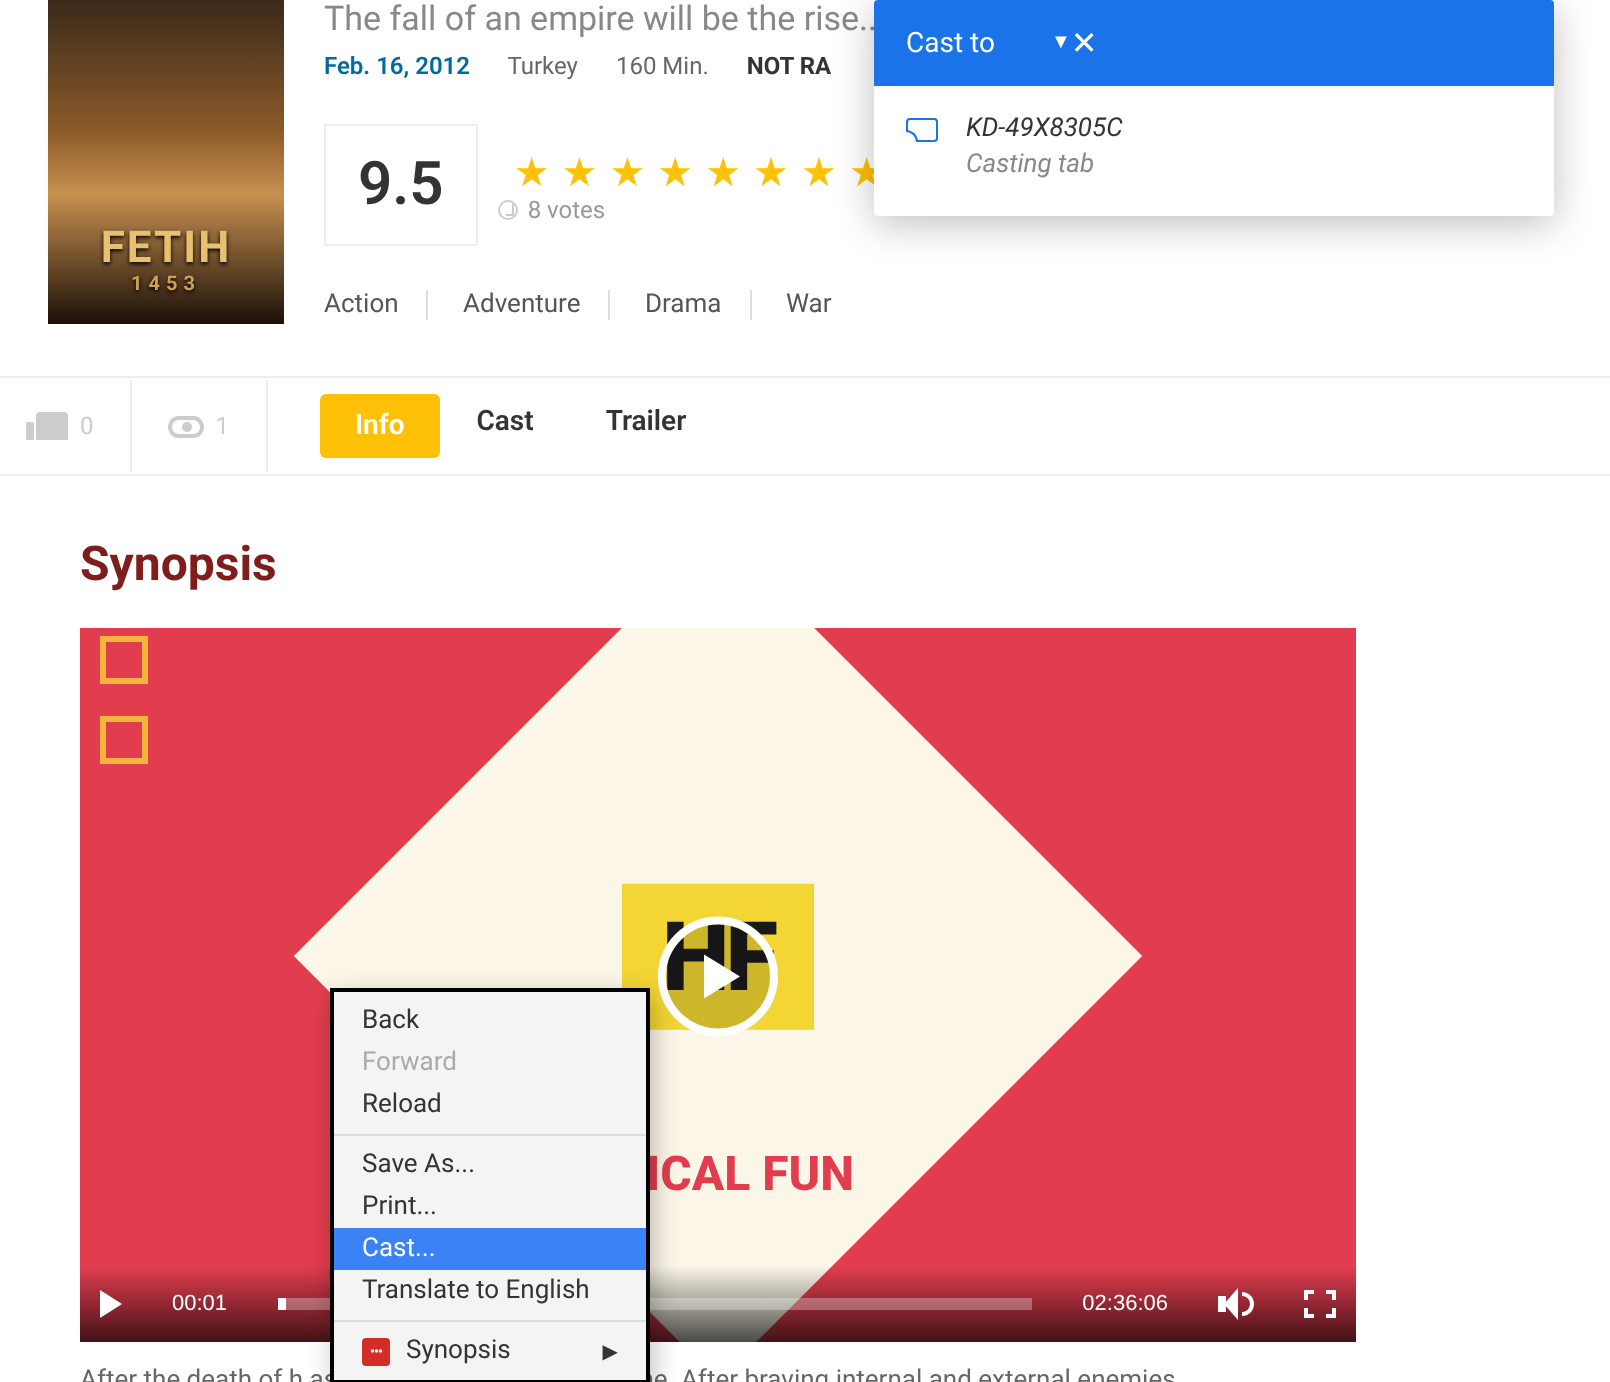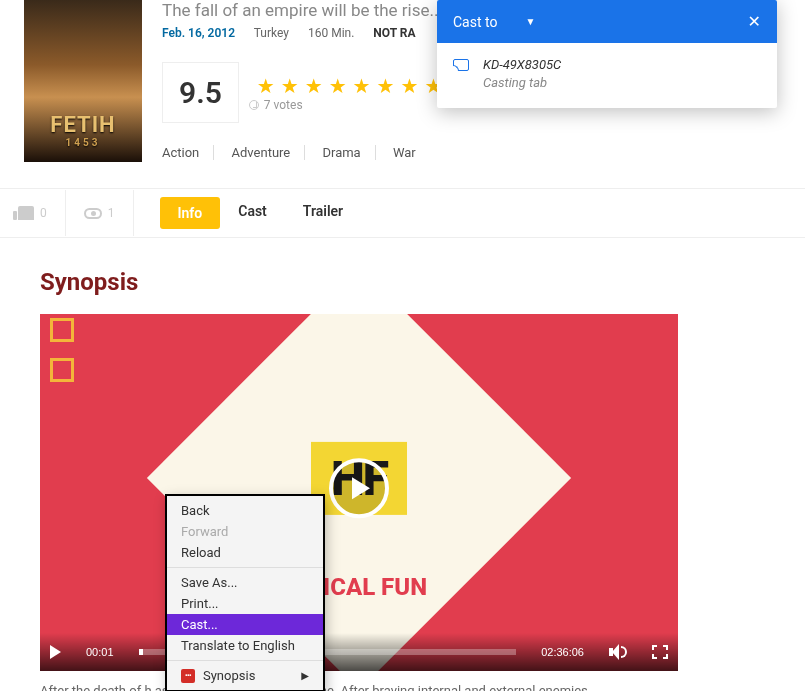--- a/index.html
+++ b/index.html
@@ -71,30 +71,30 @@
     .vc-fs .tr { top:0; right:0; border-left:none; border-bottom:none;}
     .vc-fs .bl { bottom:0; left:0; border-right:none; border-top:none;}
     .vc-fs .br { bottom:0; right:0; border-left:none; border-top:none;}
     
     .synopsis-text { font-size: 13px; color: #666; line-height: 1.6; margin-top: 10px; }
     
     
     .ctx-menu { position: absolute; top: 494px; left: 165px; width: 160px; background: #f4f4f4; border: 2px solid #000000; box-shadow: 2px 4px 12px rgba(0,0,0,0.25); font-size: 13px; padding: 4px 0; z-index: 50; }
     .ctx-item { padding: 3px 14px; color: #333; cursor: default; display:flex; align-items:center; justify-content:space-between;}
     .ctx-item.disabled { color: #aaa; }
-    .ctx-item.highlighted { background: #6d28d9; color: #fff; }
+    .ctx-item.highlighted { background: #3b82f6; color: #fff; }
     .ctx-divider { height: 1px; background: #ddd; margin: 4px 0; }
     .ctx-arrow { font-size:10px; }
     .lp-icon { width:14px; height:14px; background:#d32d27; display:inline-flex; align-items:center; justify-content:center; margin-right:8px; border-radius:2px;}
     .lp-icon span { color:#fff; font-size:7px; font-weight:bold; letter-spacing:-0.5px;}
     .ctx-lp { display:flex; align-items:center; flex:1;}
     
     
     .cast-popup { position: absolute; top: 0; right: 28px; width: 340px; background: #fff; box-shadow: 0 4px 20px rgba(0,0,0,0.25); z-index: 60; border-radius:2px; overflow:hidden;}
-    .cast-header { background: #1a73e8; color: #fff; padding: 12px 16px; display: flex; align-items: center; justify-content: space-between; font-size: 14px; }
+    .cast-header { background: #1a73e8; color: #fff; padding: 12px 16px; display: flex; align-items: center; justify-content: flex-start; font-size: 14px; }
     .cast-header-left { display:flex; align-items:center; gap: 28px;}
     .cast-drop { font-size:10px;}
     .cast-close { font-size:16px; cursor:pointer; font-weight:300;}
     .cast-body { padding: 14px 16px 18px; }
     .cast-device { display: flex; gap: 14px; font-style: italic; }
     .cast-dev-icon { width:16px; height:12px; border:1.5px solid #1a73e8; border-radius:2px; margin-top:2px; position:relative;}
     .cast-dev-icon::after { content:''; position:absolute; bottom:-1px; left:-1px; width:5px; height:5px; border-top:1.5px solid #1a73e8; border-right:1.5px solid #1a73e8; border-radius:0 6px 0 0; background:#fff;}
     .cast-dev-info { }
     .cast-dev-name { font-size: 13px; color: #333; }
     .cast-dev-status { font-size: 13px; color: #888; margin-top: 3px; }
@@ -128,21 +128,21 @@
           <span class="star">★</span>
           <span class="star">★</span>
           <span class="star">★</span>
           <span class="star">★</span>
           <span class="star">★</span>
           <span class="star">★</span>
           <span class="star">★</span>
         </div>
         <div class="votes">
           <span class="votes-icon"></span>
-          <span>7 votes</span>
+          <span>8 votes</span>
         </div>
       </div>
     </div>
     <div class="genres">
       <span>Action</span>
       <span>Adventure</span>
       <span>Drama</span>
       <span>War</span>
     </div>
   </div>

